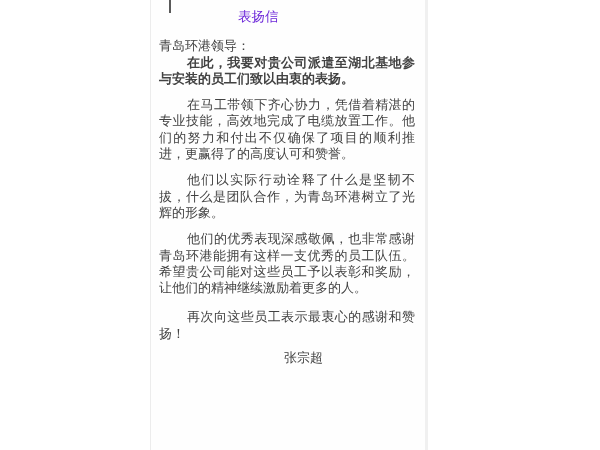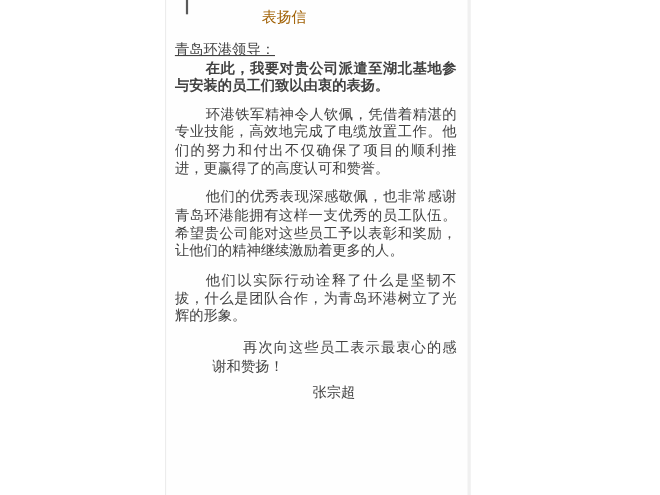--- a/index.html
+++ b/index.html
@@ -40,62 +40,60 @@
     top: 0;
     width: 2px;
     height: 13px;
     background: #5a5a5a;
   }
   .title {
     margin: 4px 0 14px 0;
     padding-left: 79px;
     font-size: 13.5px;
     font-weight: 500;
-    color: #a16207;
+    color: #6d28d9;
   }
   .salutation {
     margin: 0;
-    text-decoration: underline;
   }
   .para {
     margin: 10px 0 0 0;
     text-indent: 28px;
     text-align: justify;
   }
   .para.first {
     margin-top: 0;
     font-weight: bold;
   }
   .closing {
     margin-top: 13px;
-    margin-left: 34px;
   }
   .sig-name {
     margin: 8px 0 0 0;
     padding-left: 125px;
   }
 </style>
 </head>
 <body>
 
 <div class="canvas">
   <div class="page">
     <div class="edge-tick"></div>
 
     <h1 class="title">表扬信</h1>
 
     <p class="salutation">青岛环港领导：</p>
 
     <p class="para first">在此，我要对贵公司派遣至湖北基地参与安装的员工们致以由衷的表扬。</p>
 
 
-    <p class="para">环港铁军精神令人钦佩，凭借着精湛的专业技能，高效地完成了电缆放置工作。他们的努力和付出不仅确保了项目的顺利推进，更赢得了的高度认可和赞誉。</p>
+    <p class="para">在马工带领下齐心协力，凭借着精湛的专业技能，高效地完成了电缆放置工作。他们的努力和付出不仅确保了项目的顺利推进，更赢得了的高度认可和赞誉。</p>
+
+    <p class="para">他们以实际行动诠释了什么是坚韧不拔，什么是团队合作，为青岛环港树立了光辉的形象。</p>
 
     <p class="para">他们的优秀表现深感敬佩，也非常感谢青岛环港能拥有这样一支优秀的员工队伍。希望贵公司能对这些员工予以表彰和奖励，让他们的精神继续激励着更多的人。</p>
-
-    <p class="para">他们以实际行动诠释了什么是坚韧不拔，什么是团队合作，为青岛环港树立了光辉的形象。</p>
 
     <p class="para closing">再次向这些员工表示最衷心的感谢和赞扬！</p>
 
     <p class="sig-name">张宗超</p>
 
   </div>
 </div>
 
 </body></html>

